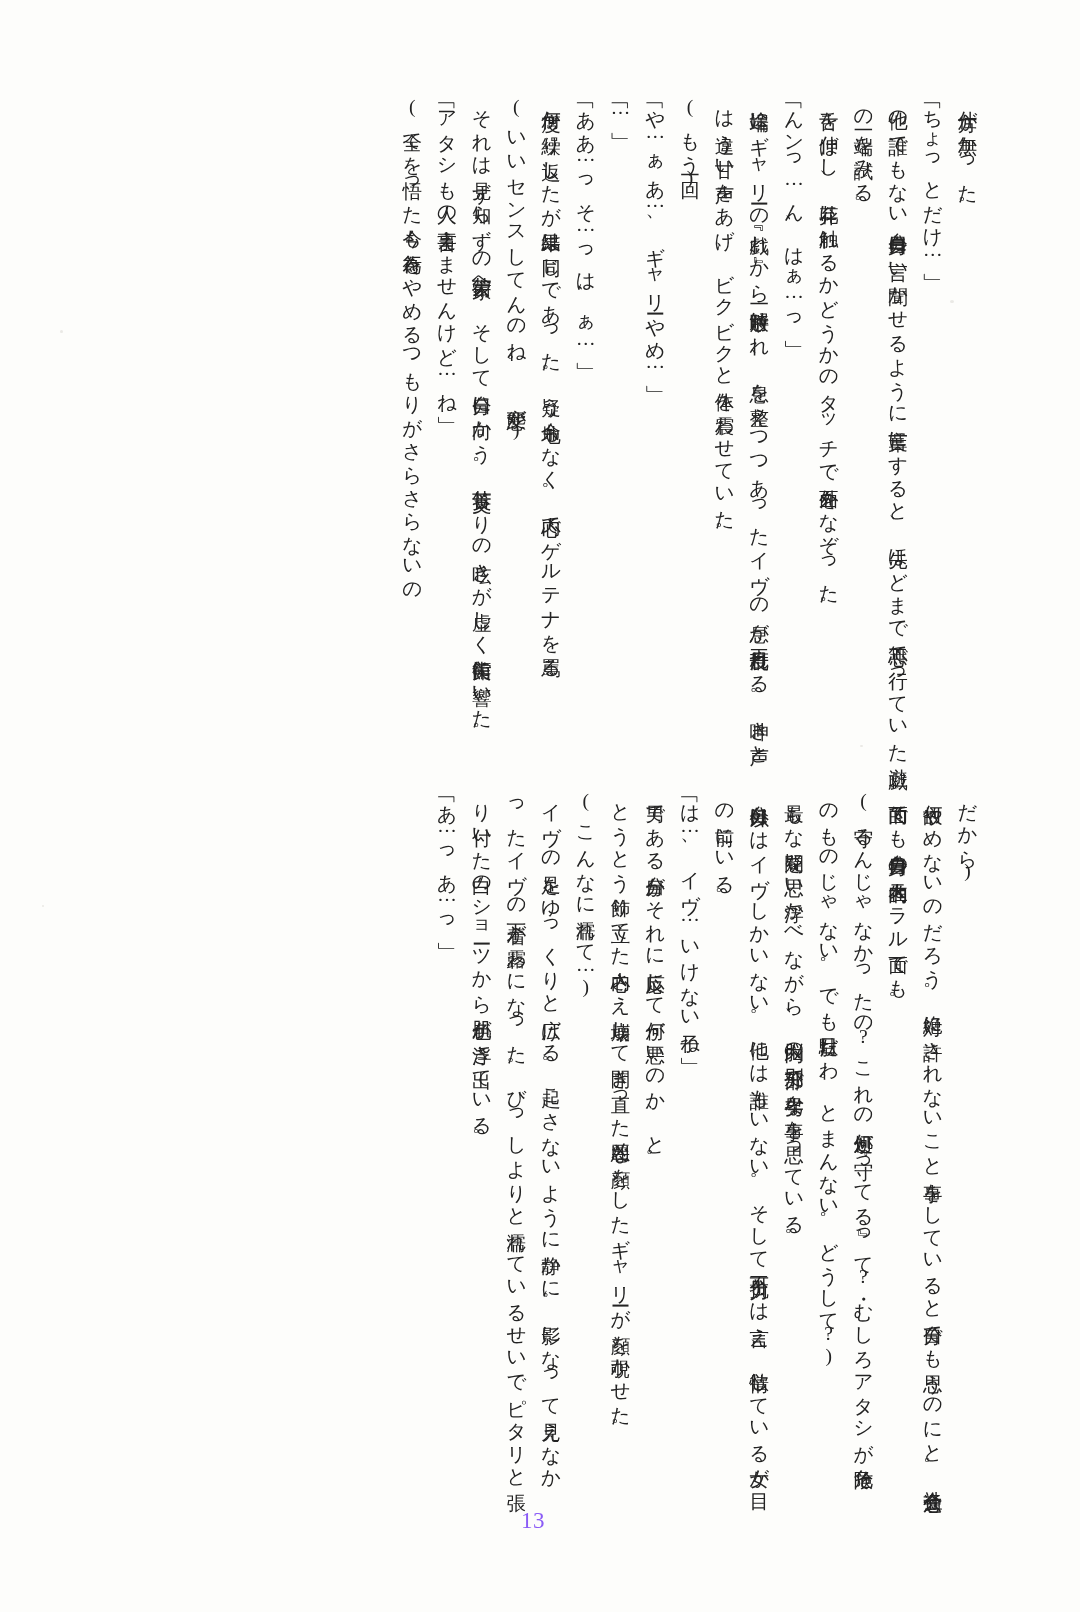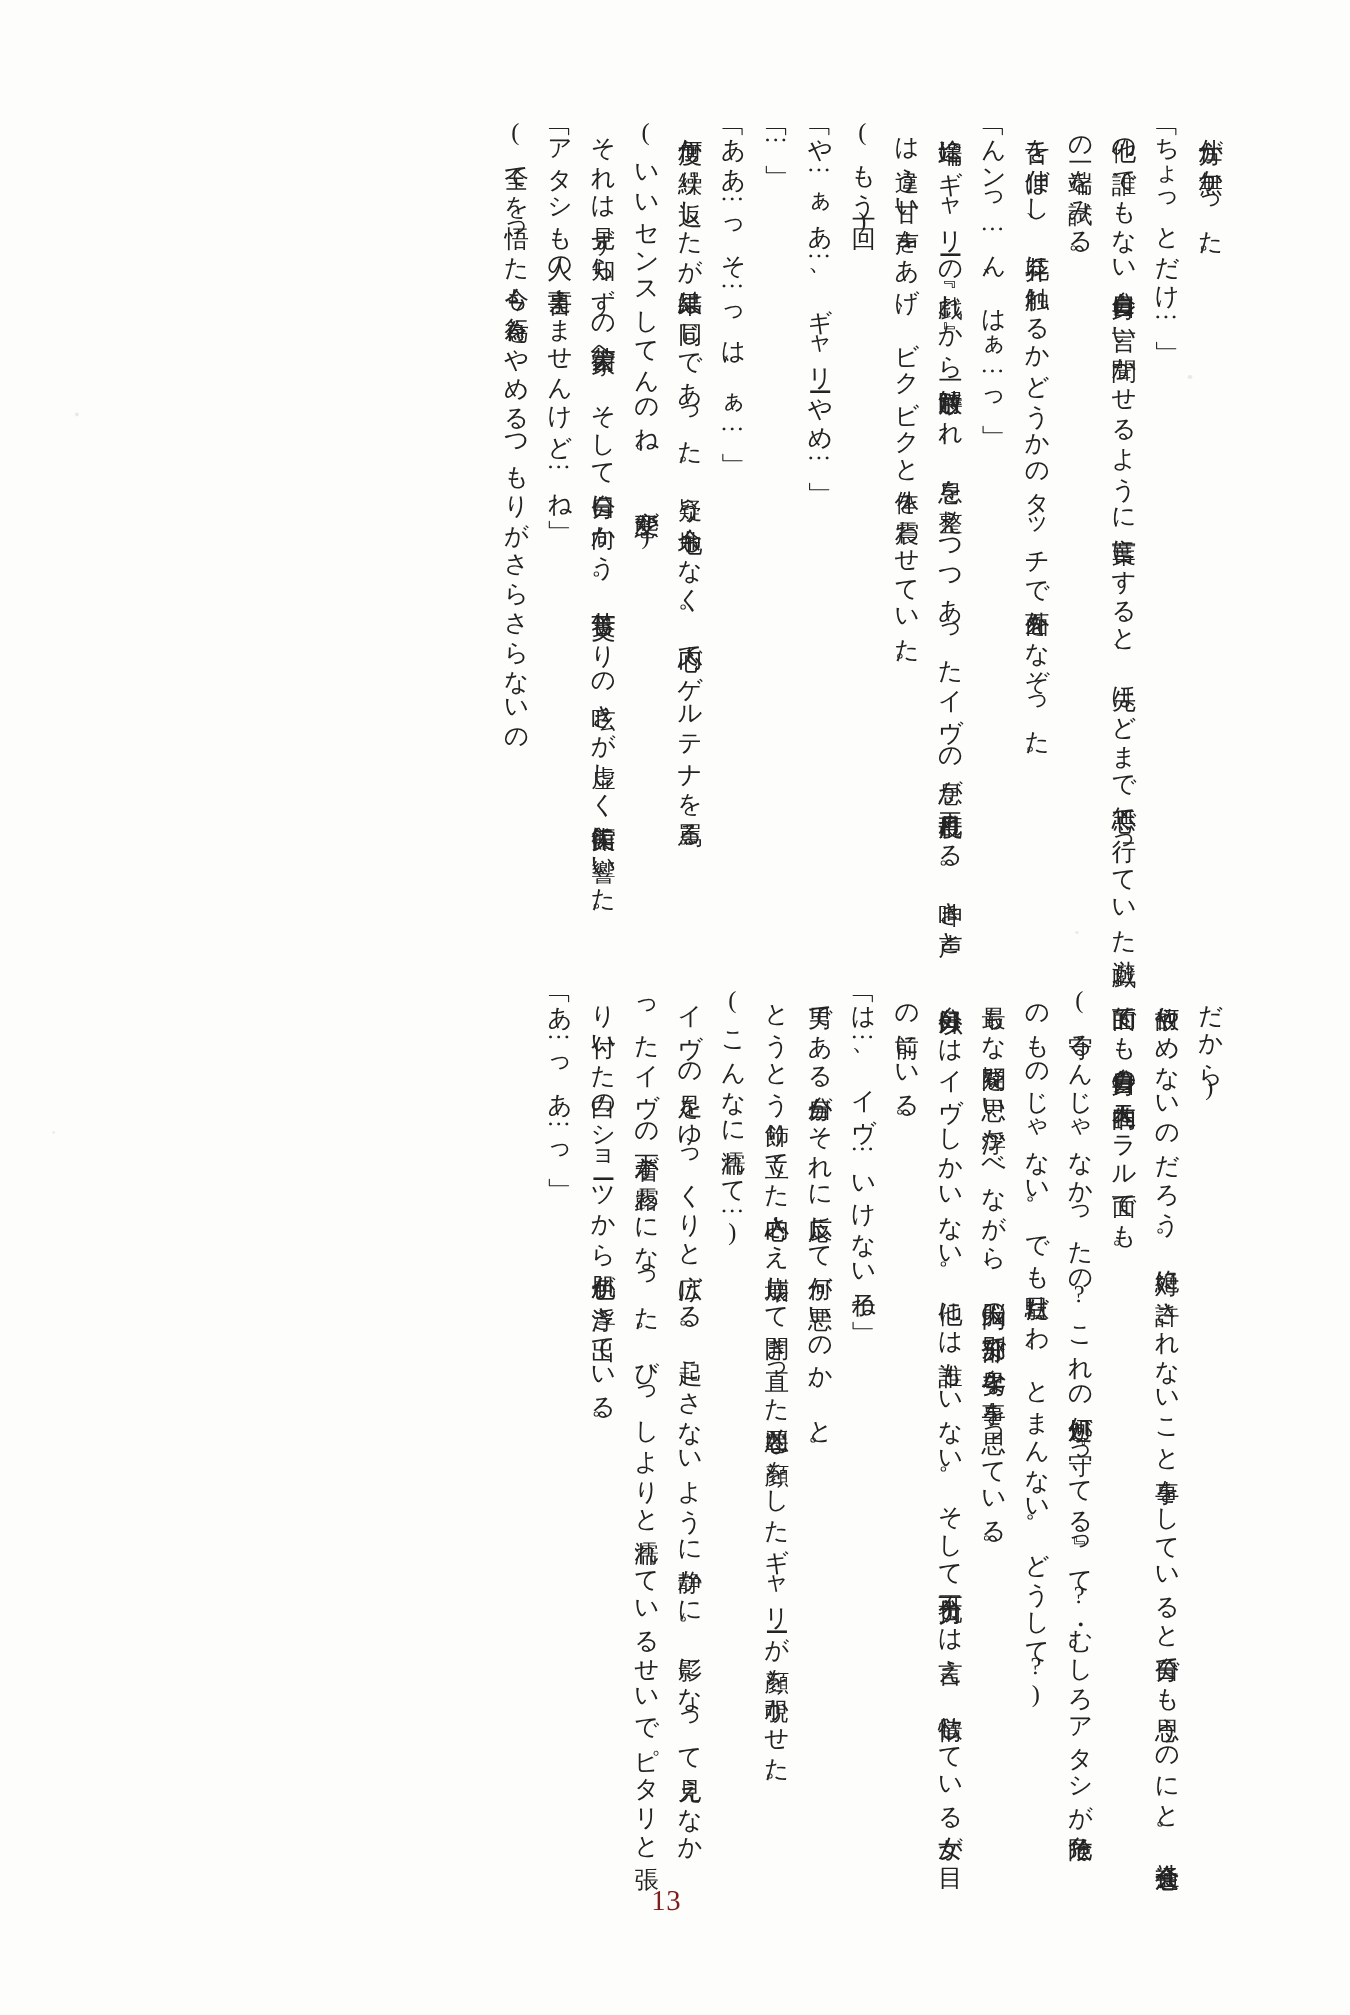--- a/index.html
+++ b/index.html
@@ -40,21 +40,21 @@
     height: 690px;
     width: 640px;
   }
   .page-number {
     position: absolute;
     left: 0;
     right: 14px;
     bottom: 78px;
     text-align: center;
     font-size: 23px;
-    color: #7f1d1d;
+    color: #8b5cf6;
     font-family: "Liberation Serif", "DejaVu Serif", serif;
     letter-spacing: 0.02em;
   }
   
   .speck {
     position: absolute;
     background: #d8d5cf;
     border-radius: 50%;
     opacity: .5;
   }

